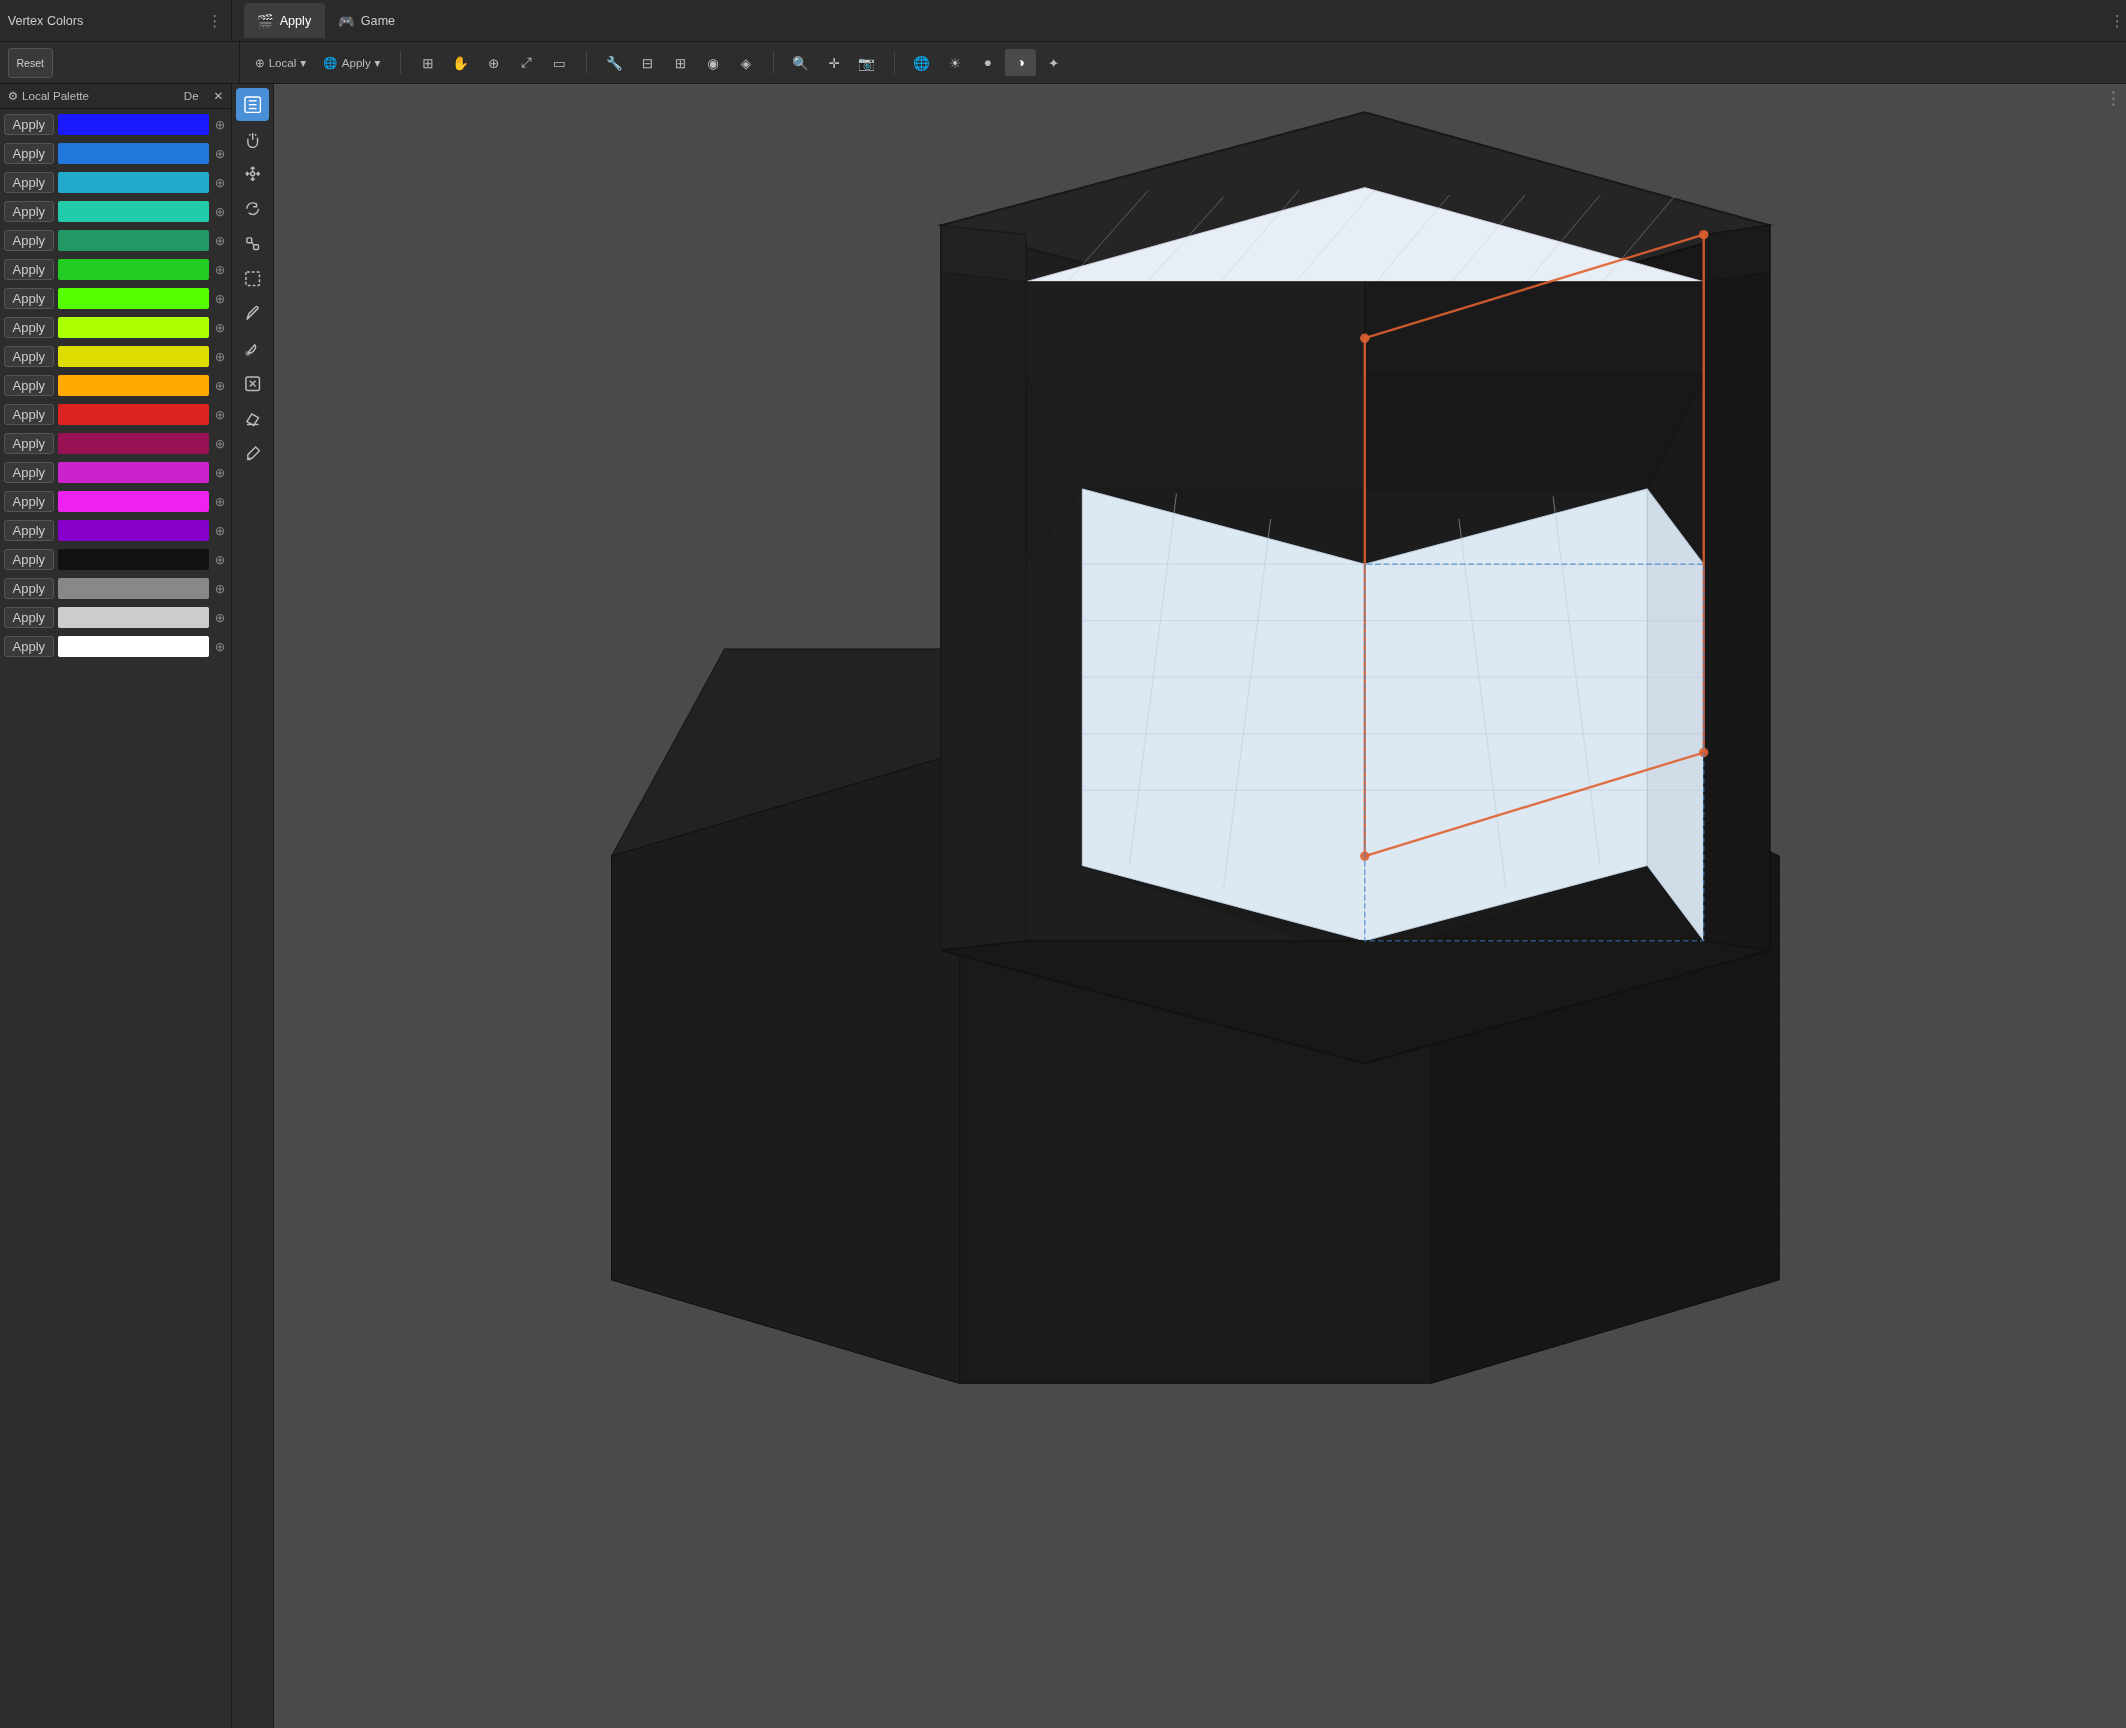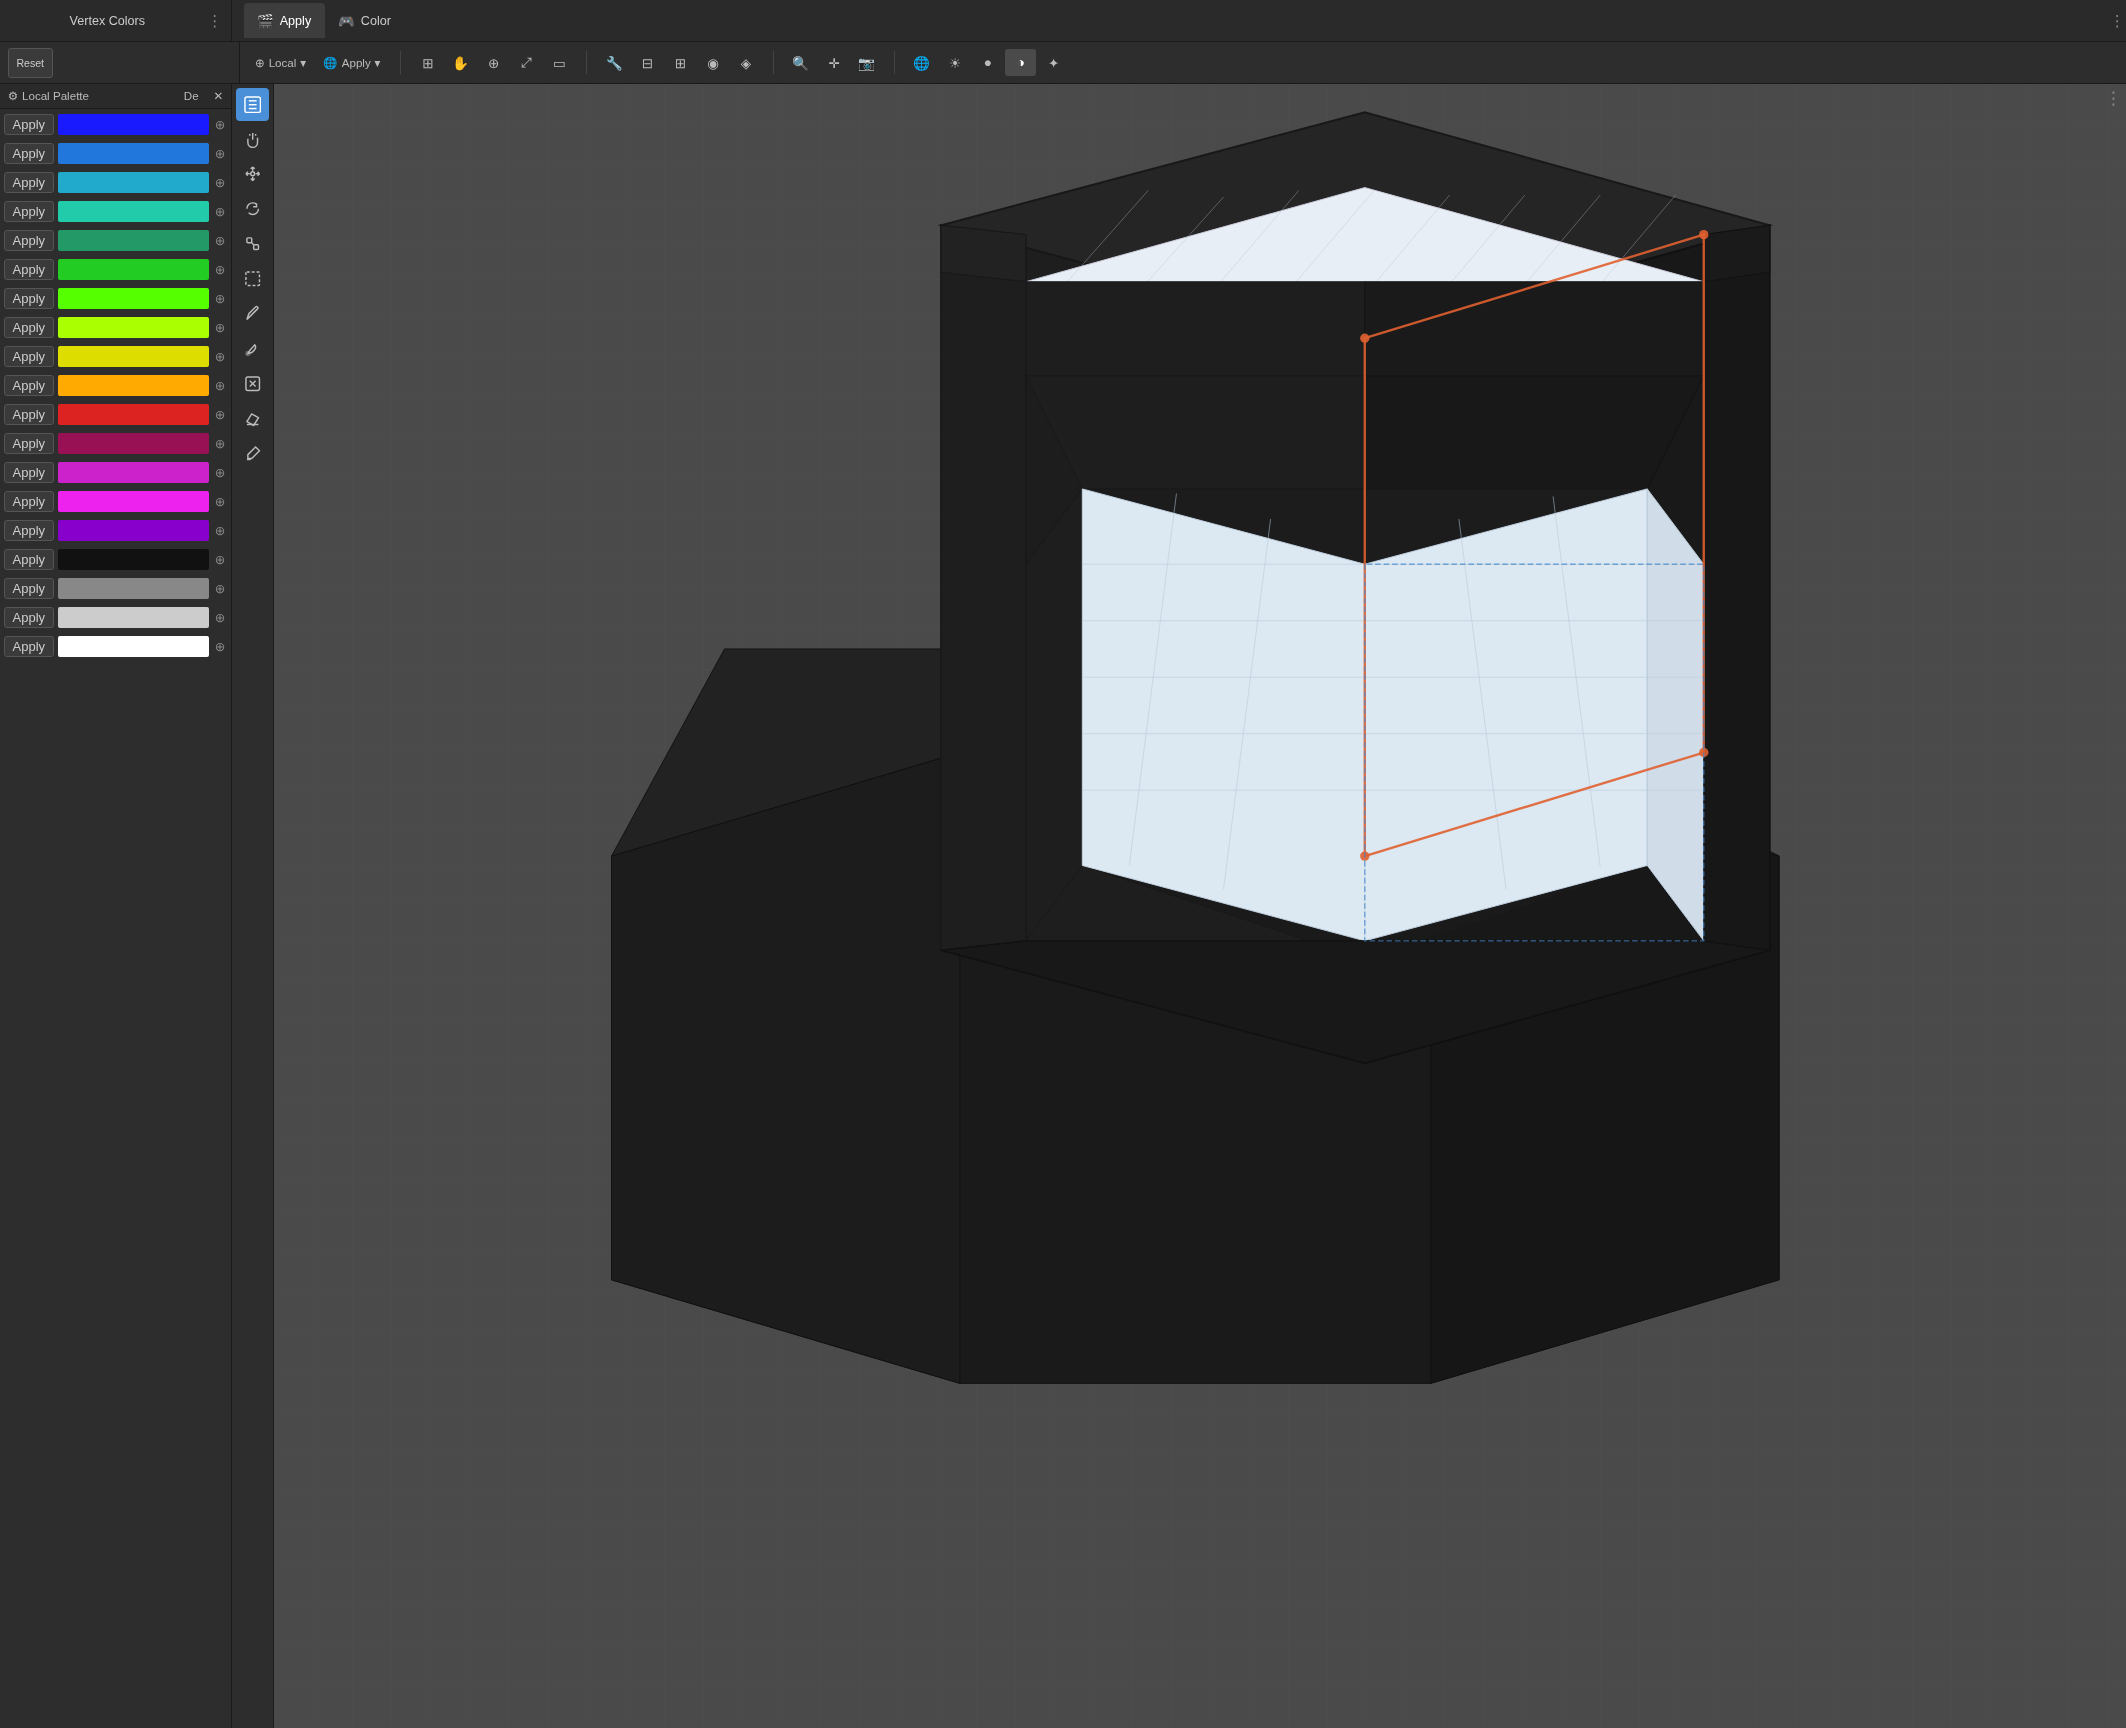--- a/index.html
+++ b/index.html
@@ -16,21 +16,20 @@
     }
 
     
     .top-bar {
       display: flex;
       align-items: center;
       height: 42px;
       background: #2a2a2a;
       border-bottom: 1px solid #1a1a1a;
       flex-shrink: 0;
-      text-align: center;
     }
     .top-bar-left {
       display: flex;
       align-items: center;
       width: 232px;
       padding: 0 7.7px;
       border-right: 1px solid #1a1a1a;
       height: 100%;
     }
     .top-bar-title {
@@ -295,21 +294,21 @@
     <span class="panel-three-dot">⋮</span>
   </div>
   <div class="top-bar-center">
 
     <div class="tab active">
       <span class="tab-icon">🎬</span>
       <span>Apply</span>
     </div>
     <div class="tab">
       <span class="tab-icon">🎮</span>
-      <span>Color</span>
+      <span>Game</span>
     </div>
   </div>
   <div class="toolbar-right">
     <span class="panel-three-dot">⋮</span>
   </div>
 </div>
 
 <div class="toolbar">
   <div class="toolbar-left">
     <button class="reset-btn">Reset</button>

